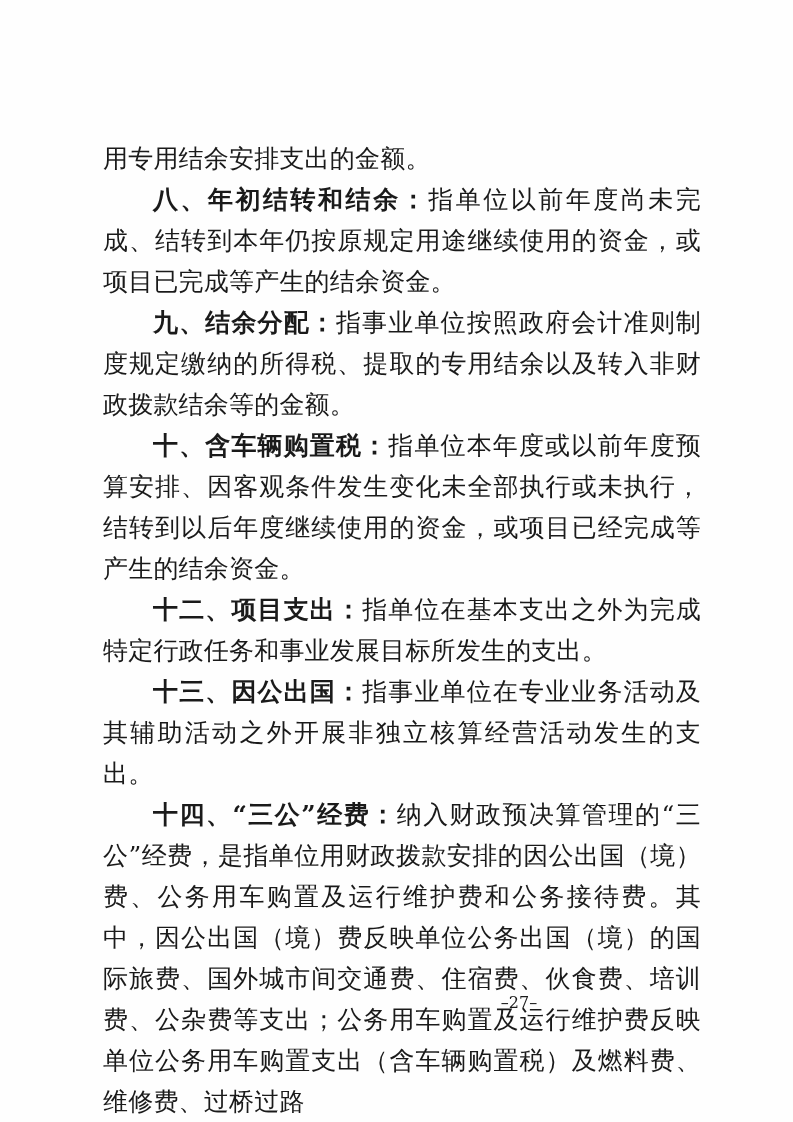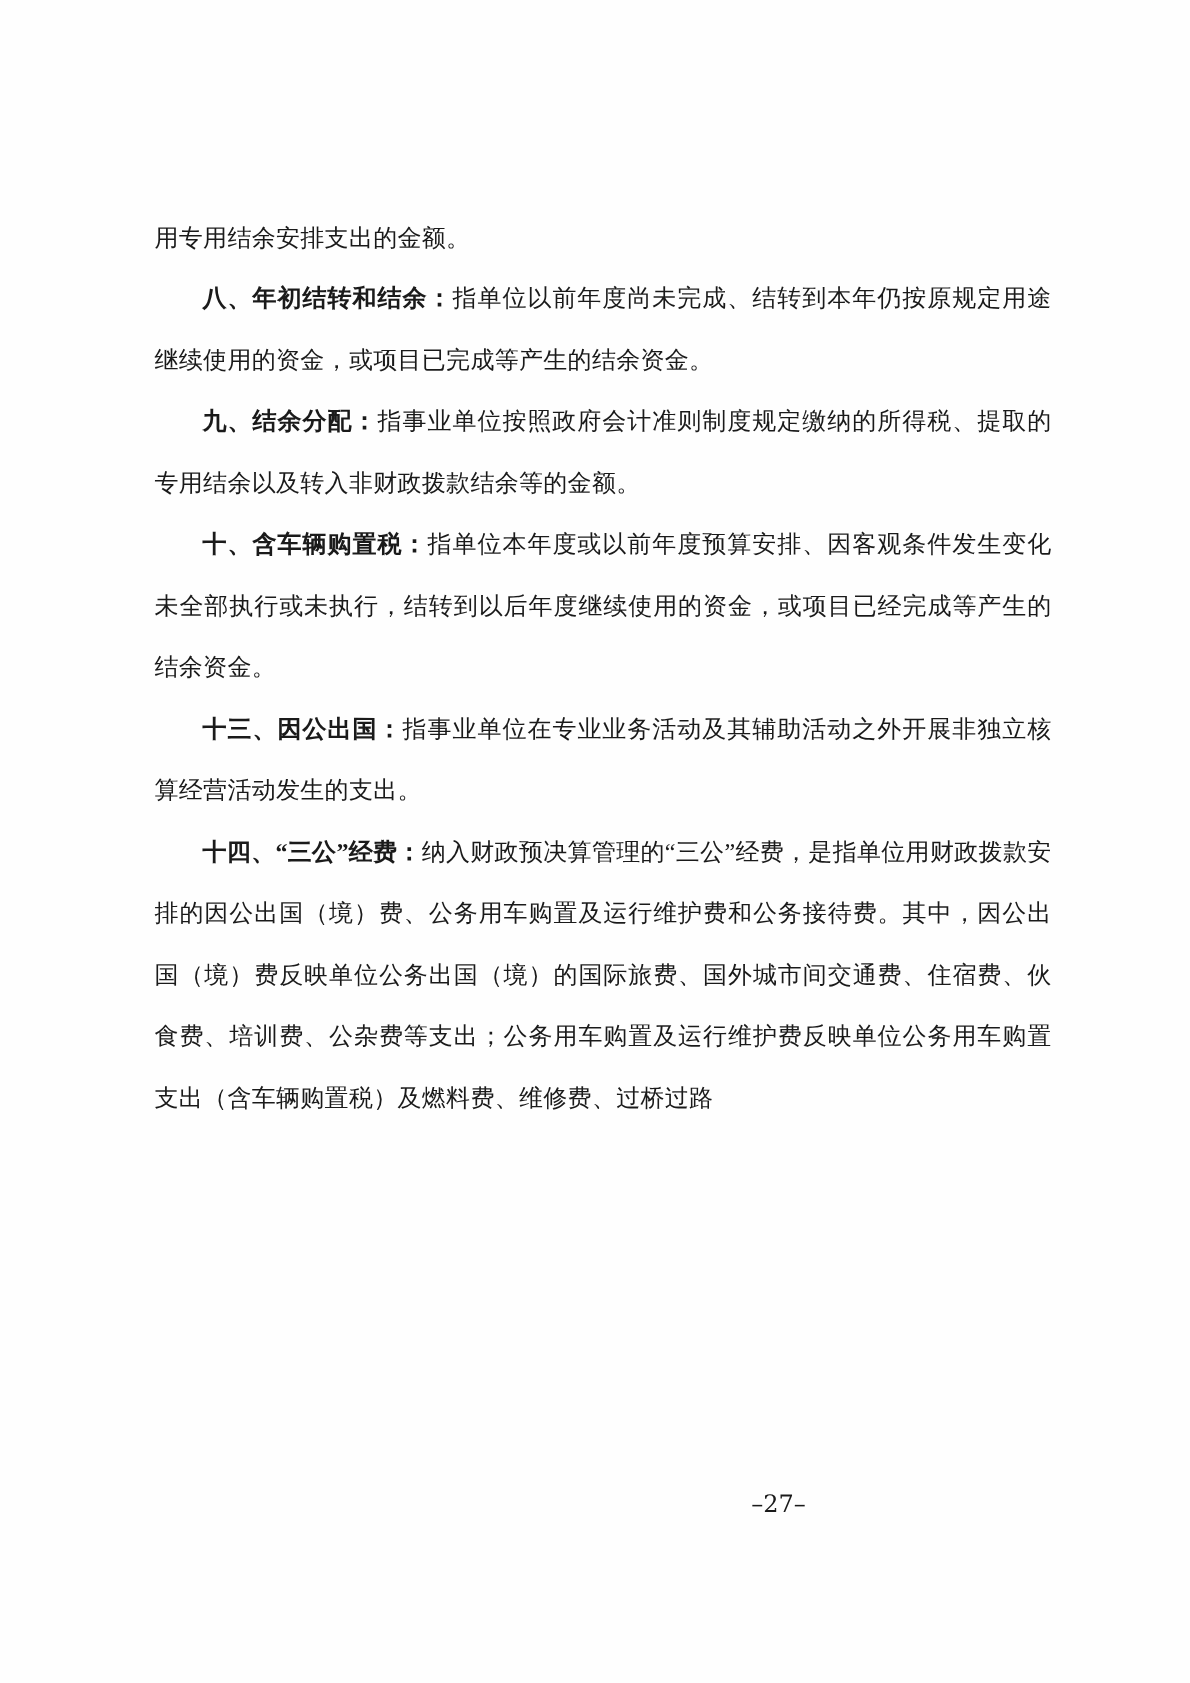--- a/index.html
+++ b/index.html
@@ -23,30 +23,29 @@
     height: 1122px;
     background: #fefefe;
   }
   .content {
     position: absolute;
     left: 103px;
     top: 138px;
     width: 598px;
   }
   .para {
-    font-size: 16px;
+    font-size: 25px;
     line-height: 41px;
     text-align: justify;
     text-justify: inter-ideograph;
     margin: 0 0 0 0;
     letter-spacing: 0.2px;
   }
   .para.indent {
     text-indent: 2em;
-    font-family: Liberation Serif, serif;
   }
   .lead {
     font-weight: bold;
   }
   .pagenum {
     position: absolute;
     left: 0;
     top: 993px;
     width: 793px;
     text-align: center;
@@ -75,20 +74,23 @@
 
     <p class="para indent">
       <span class="lead">九、结余分配：</span><span>指事业单位按照政府会计准则制度规定缴纳的所得税、提取的专用结余以及转入非财政拨款结余等的金额。</span>
     </p>
 
     <p class="para indent">
       <span class="lead">十、含车辆购置税：</span><span>指单位本年度或以前年度预算安排、因客观条件发生变化未全部执行或未执行，结转到以后年度继续使用的资金，或项目已经完成等产生的结余资金。</span>
     </p>
 
 
+    <p class="para indent">
+      <span class="lead">十二、项目支出：</span><span>指单位在基本支出之外为完成特定行政任务和事业发展目标所发生的支出。</span>
+    </p>
 
     <p class="para indent">
       <span class="lead">十三、因公出国：</span><span>指事业单位在专业业务活动及其辅助活动之外开展非独立核算经营活动发生的支出。</span>
     </p>
 
     <p class="para indent">
       <span class="lead">十四、“三公”经费：</span><span>纳入财政预决算管理的“三公”经费，是指单位用财政拨款安排的因公出国（境）费、公务用车购置及运行维护费和公务接待费。其中，因公出国（境）费反映单位公务出国（境）的国际旅费、国外城市间交通费、住宿费、伙食费、培训费、公杂费等支出；公务用车购置及运行维护费反映单位公务用车购置支出（含车辆购置税）及燃料费、维修费、过桥过路</span>
     </p>
 
   </div>

